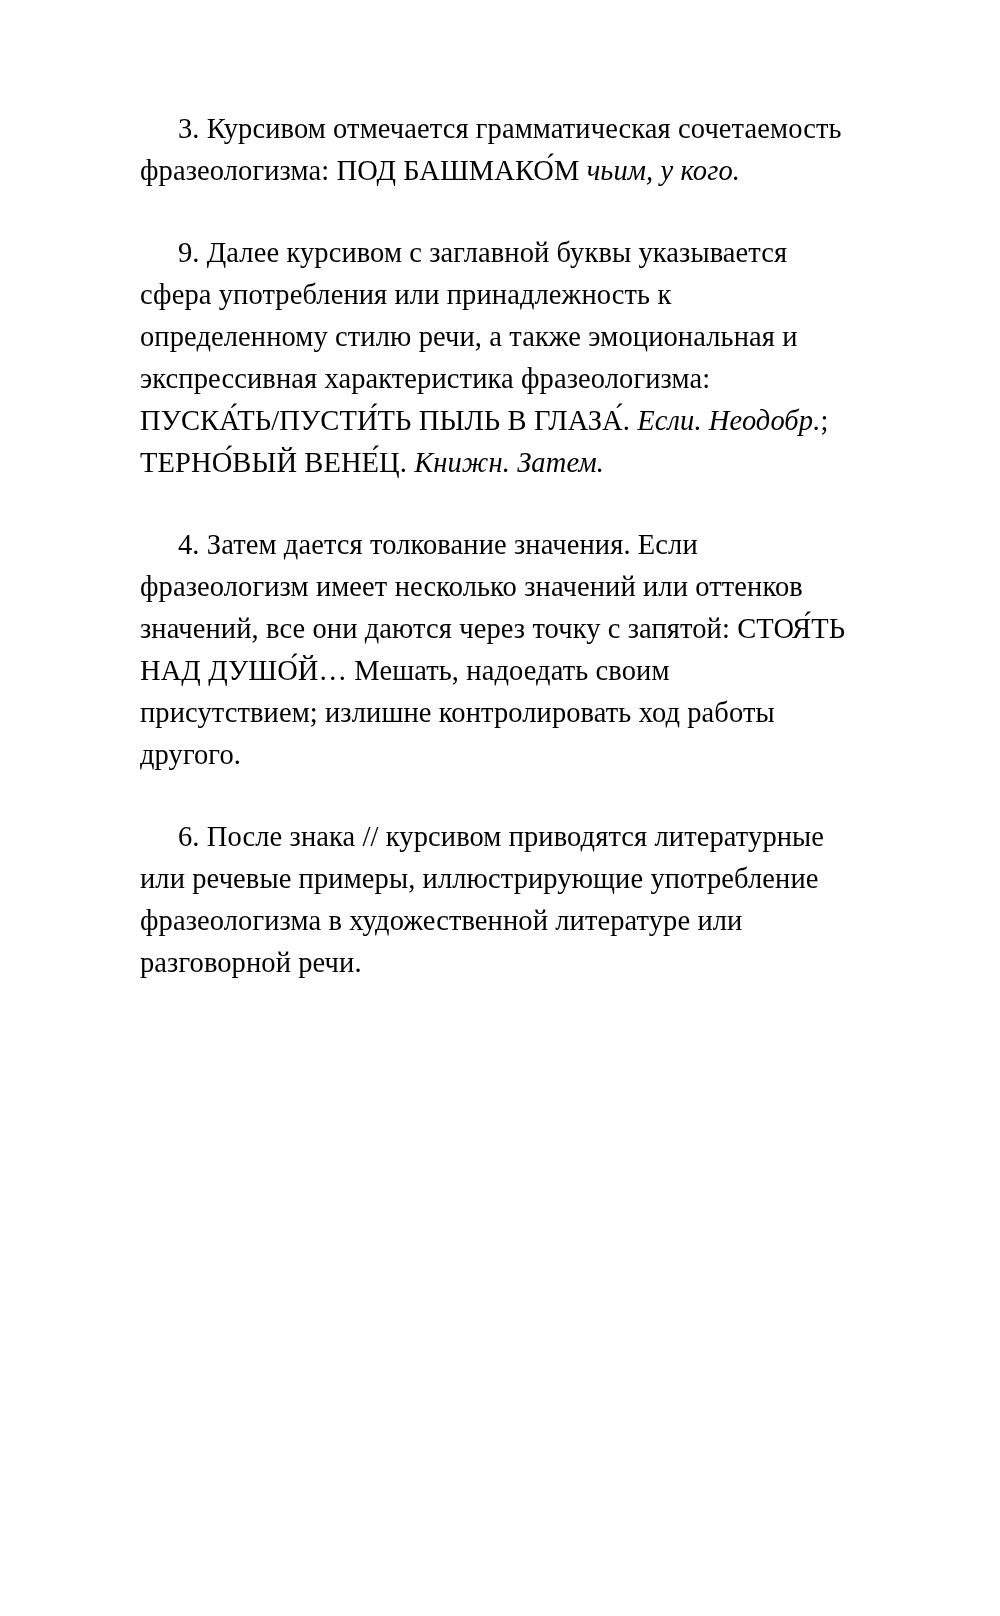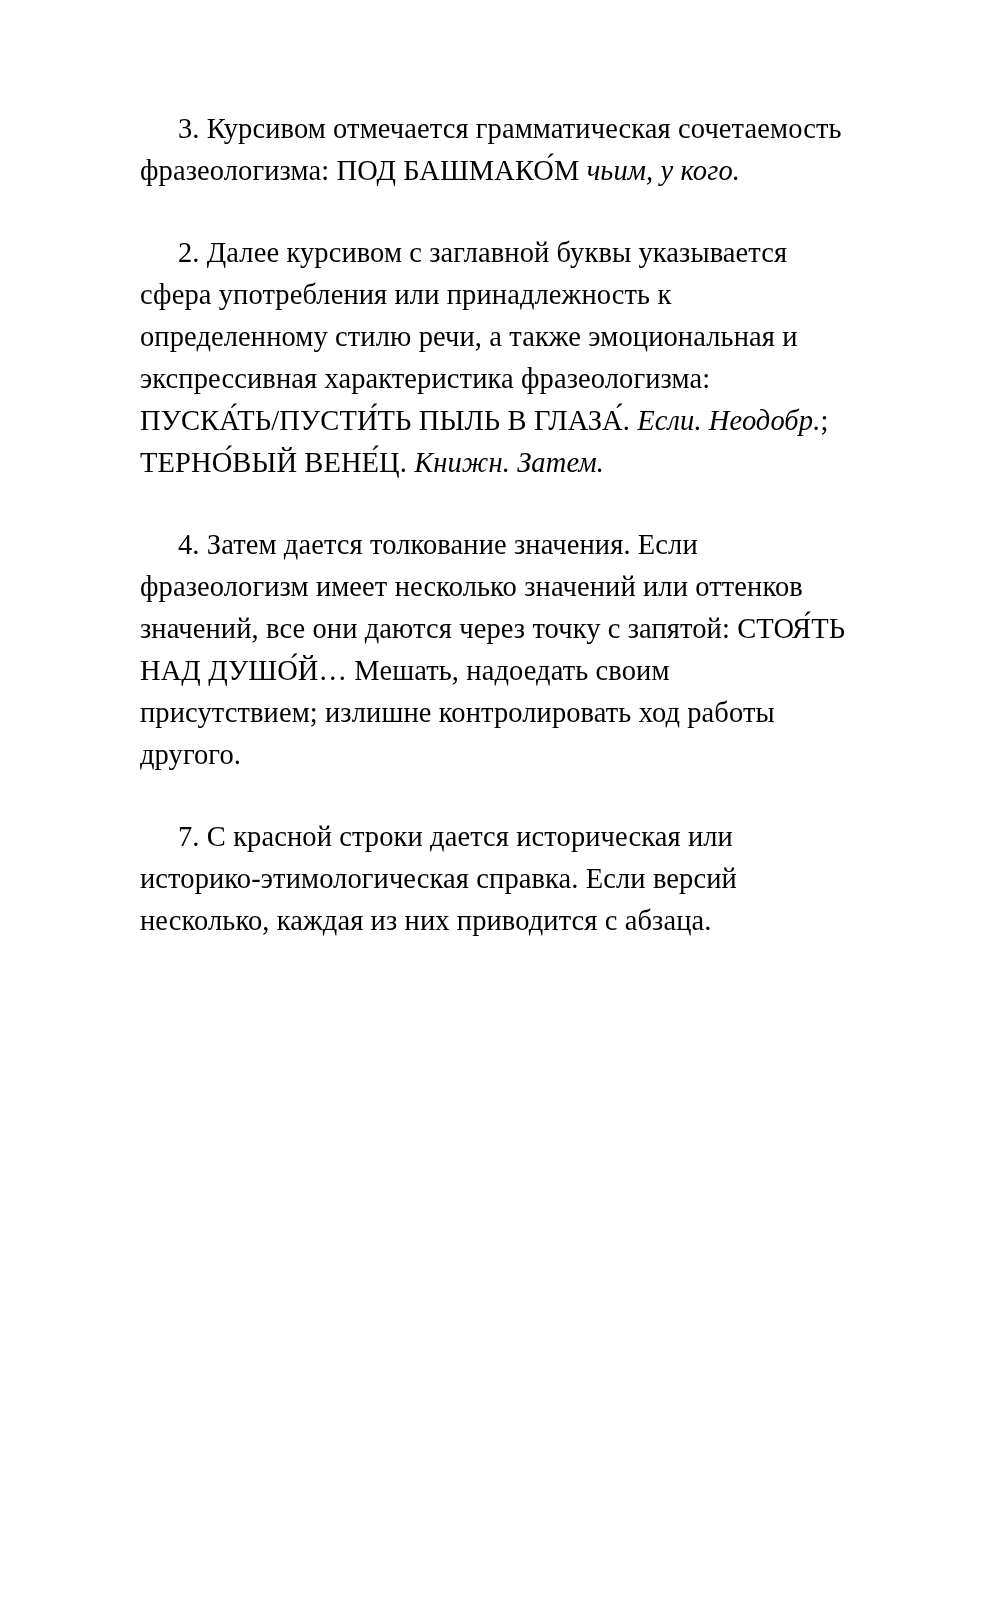--- a/index.html
+++ b/index.html
@@ -39,21 +39,21 @@
   }
 </style>
 </head>
 <body>
 
 <div class="page">
   <div class="text-block">
 
     <p class="para"><span>3. Курсивом отмечается грамматическая со­четаемость фразеологизма: ПОД БАШМАКО́М </span><span class="it">чьим, у кого.</span></p>
 
-    <p class="para"><span>2. Далее курсивом с заглавной буквы указы­вается сфера употребления или принадлеж­ность к определенному стилю речи, а также эмоциональная и экспрессивная характеристика фразеологизма: ПУСКА́ТЬ/ПУСТИ́ТЬ ПЫЛЬ В ГЛАЗА́. </span><span class="it">Если. Неодобр.</span><span>; ТЕРНО́ВЫЙ ВЕНЕ́Ц. </span><span class="it">Книжн. Затем.</span></p>
+    <p class="para"><span>9. Далее курсивом с заглавной буквы указы­вается сфера употребления или принадлеж­ность к определенному стилю речи, а также эмоциональная и экспрессивная характеристика фразеологизма: ПУСКА́ТЬ/ПУСТИ́ТЬ ПЫЛЬ В ГЛАЗА́. </span><span class="it">Если. Неодобр.</span><span>; ТЕРНО́ВЫЙ ВЕНЕ́Ц. </span><span class="it">Книжн. Затем.</span></p>
 
     <p class="para"><span>4. Затем дается толкование значения. Если фразеологизм имеет несколько значений или оттенков значений, все они даются через точку с запятой: СТОЯ́ТЬ НАД ДУШО́Й… Мешать, на­доедать своим присутствием; излишне контро­лировать ход работы другого.</span></p>
 
+    <p class="para"><span>6. После знака // курсивом приводятся лите­ратурные или речевые примеры, иллюстриру­ющие употребление фразеологизма в художе­ственной литературе или разговорной речи.</span></p>
 
-    <p class="para"><span>7. С красной строки дается историческая или историко-этимологическая справка. Если вер­сий несколько, каждая из них приводится с аб­заца.</span></p>
 
   </div>
 </div>
 
 </body></html>

